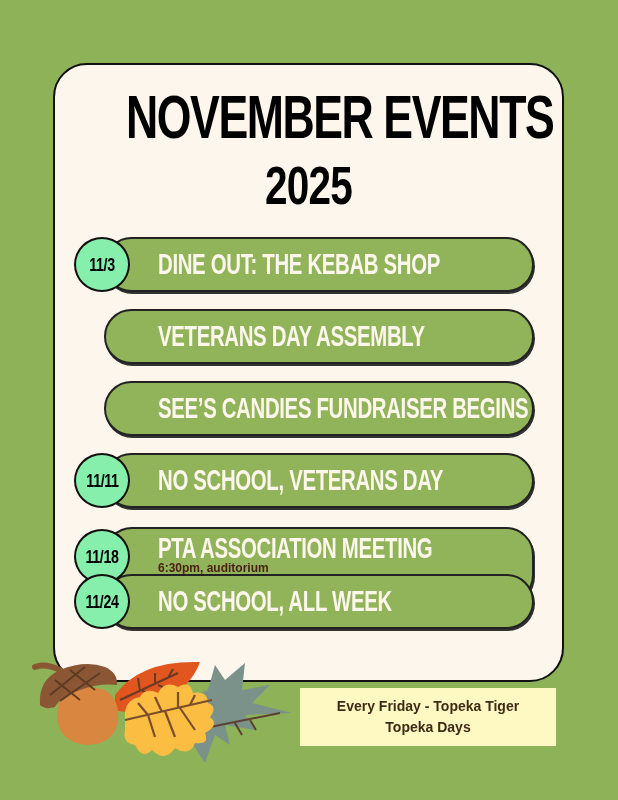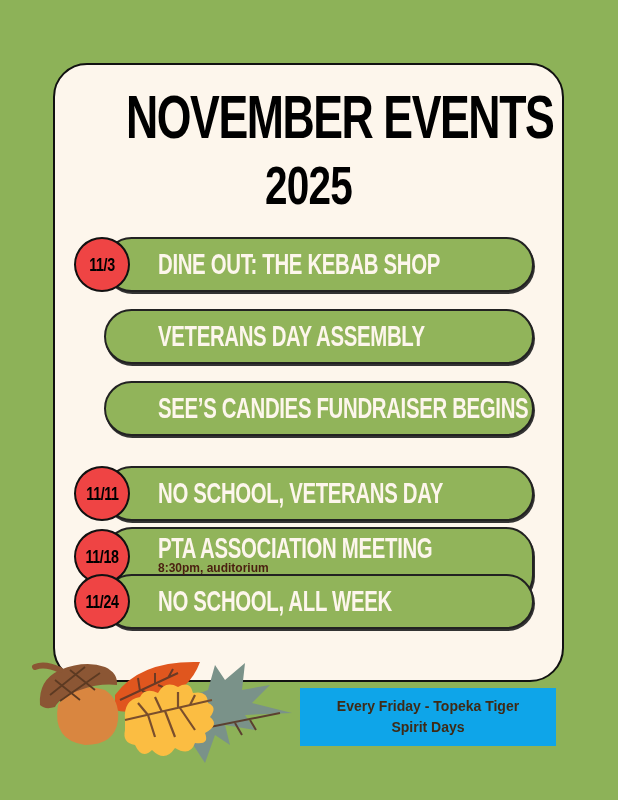--- a/index.html
+++ b/index.html
@@ -56,21 +56,21 @@
       background: #91b45a;
       border: 2px solid #222;
       border-radius: 28px;
       box-sizing: border-box;
       box-shadow: 1px 2px 0 #333;
     }
     .date-circle {
       position: absolute;
       left: 0; top: 0;
       width: 56px; height: 55px;
-      background: #ef4444;
+      background: #86efac;
       border: 2px solid #111;
       border-radius: 50%;
       box-sizing: border-box;
       display: flex; align-items: center; justify-content: center;
       z-index: 2;
     }
     .date-text {
       font-weight: bold;
       font-size: 19px;
       color: #000;
@@ -98,21 +98,21 @@
       font-size: 12px;
       color: #4a1f10;
       white-space: nowrap;
       z-index: 3;
     }
     .event.with-sub .event-title { top: 2px; }
     .spirit-box {
       position: absolute;
       left: 300px; top: 688px;
       width: 256px; height: 58px;
-      background: #0ea5e9;
+      background: #fef9c3;
       display: flex; flex-direction: column;
       align-items: center; justify-content: center;
       font-weight: bold;
       font-size: 14px;
       line-height: 21px;
       color: #3f2a16;
       text-align: center;
     }
     .decor {
       position: absolute;
@@ -139,35 +139,35 @@
 <div class="event" style="top:309px;">
   <div class="pill"></div>
   <div class="event-title">VETERANS DAY ASSEMBLY</div>
 </div>
 
 <div class="event" style="top:381px;">
   <div class="pill"></div>
   <div class="event-title">SEE’S CANDIES FUNDRAISER BEGINS</div>
 </div>
 
-<div class="event" style="top:466px;">
+<div class="event" style="top:453px;">
   <div class="date-circle">
     <span class="date-text">11/11</span>
   </div>
   <div class="pill"></div>
   <div class="event-title">NO SCHOOL, VETERANS DAY</div>
 </div>
 
 <div class="event with-sub" style="top:527px; height:76px;">
   <div class="date-circle" style="top:2px;">
     <span class="date-text">11/18</span>
   </div>
   <div class="pill"></div>
   <div class="event-title">PTA ASSOCIATION MEETING</div>
-  <div class="event-sub">8:30pm, auditorium</div>
+  <div class="event-sub">6:30pm, auditorium</div>
 </div>
 
 <div class="event" style="top:574px;">
   <div class="date-circle">
     <span class="date-text">11/24</span>
   </div>
   <div class="pill"></div>
   <div class="event-title">NO SCHOOL, ALL WEEK</div>
 </div>
 
@@ -191,14 +191,14 @@
   <g>
     <path d="M28 60 Q22 95 55 100 Q85 100 88 75 Q90 55 75 45 Q45 35 28 60 Z" fill="#d98640"></path>
     <path d="M10 60 Q8 35 30 25 Q55 15 75 22 Q88 28 87 40 Q70 38 50 45 Q30 52 25 62 Q15 65 10 60 Z" fill="#8b5634"></path>
     <path d="M5 22 Q15 18 30 25" stroke="#8b5634" stroke-width="6" fill="none" stroke-linecap="round"></path>
     <path d="M20 50 L55 22 M30 56 L70 28 M25 35 L50 55 M40 25 L65 45" stroke="#5c3a22" stroke-width="1.8" fill="none"></path>
   </g>
 </svg>
 
 <div class="spirit-box">
   <span>Every Friday - Topeka Tiger</span>
-  <span>Spirit Days</span>
+  <span>Topeka Days</span>
 </div>
 
 </body></html>

